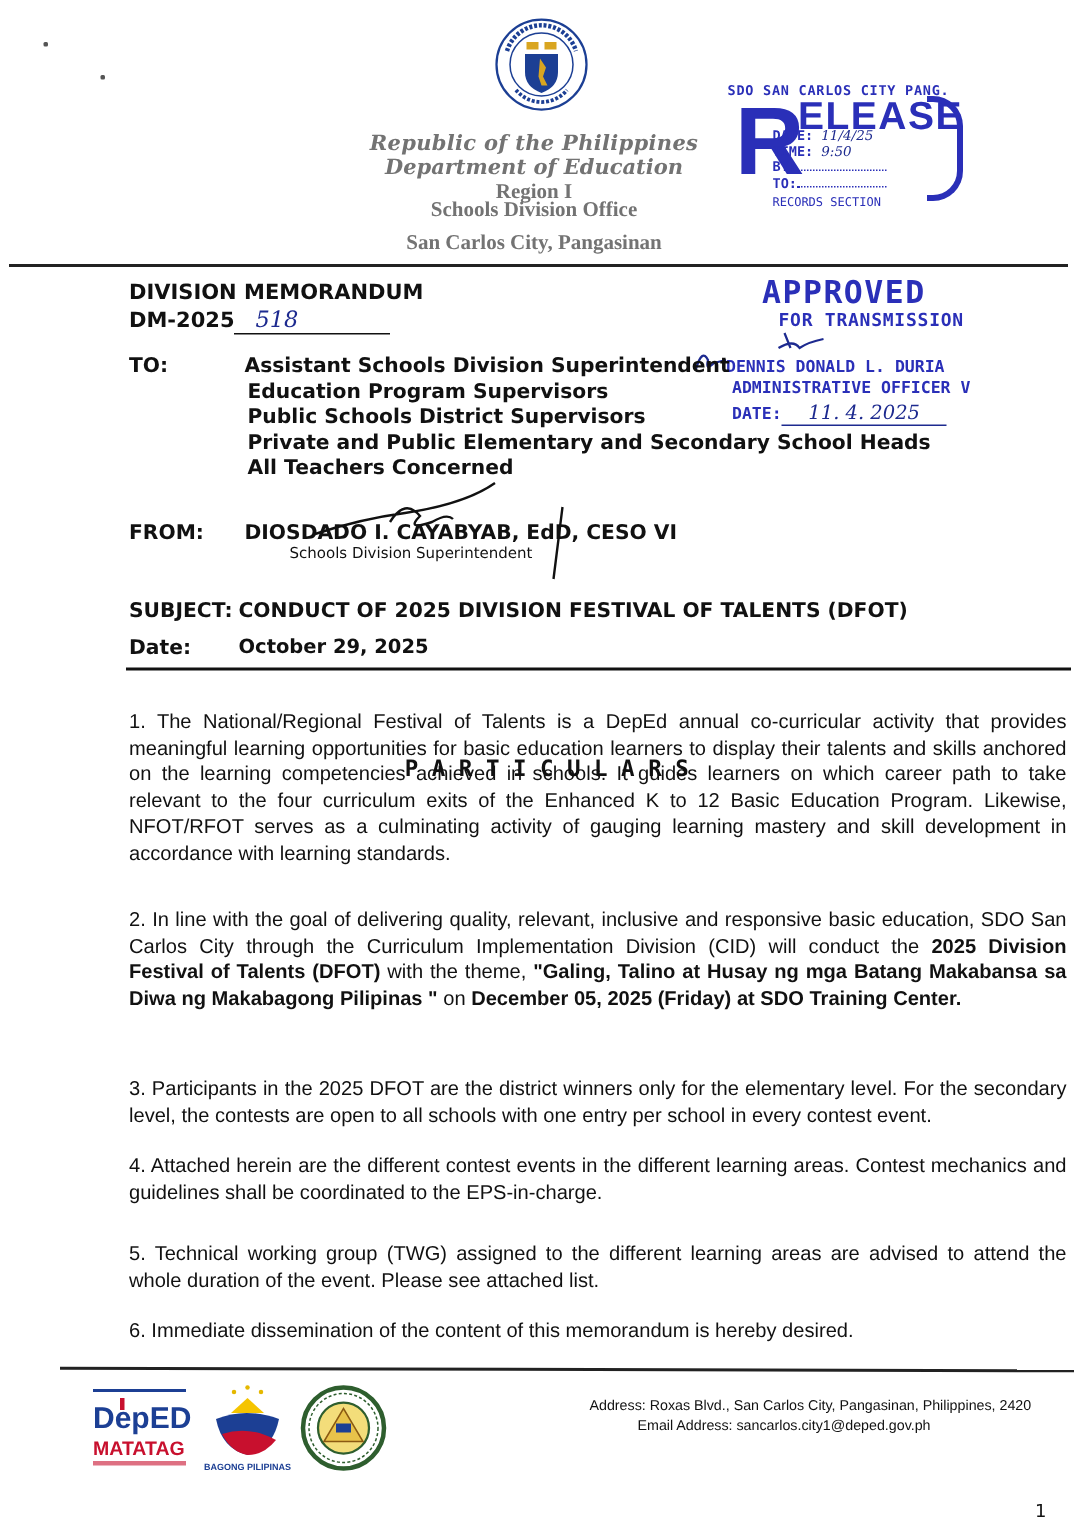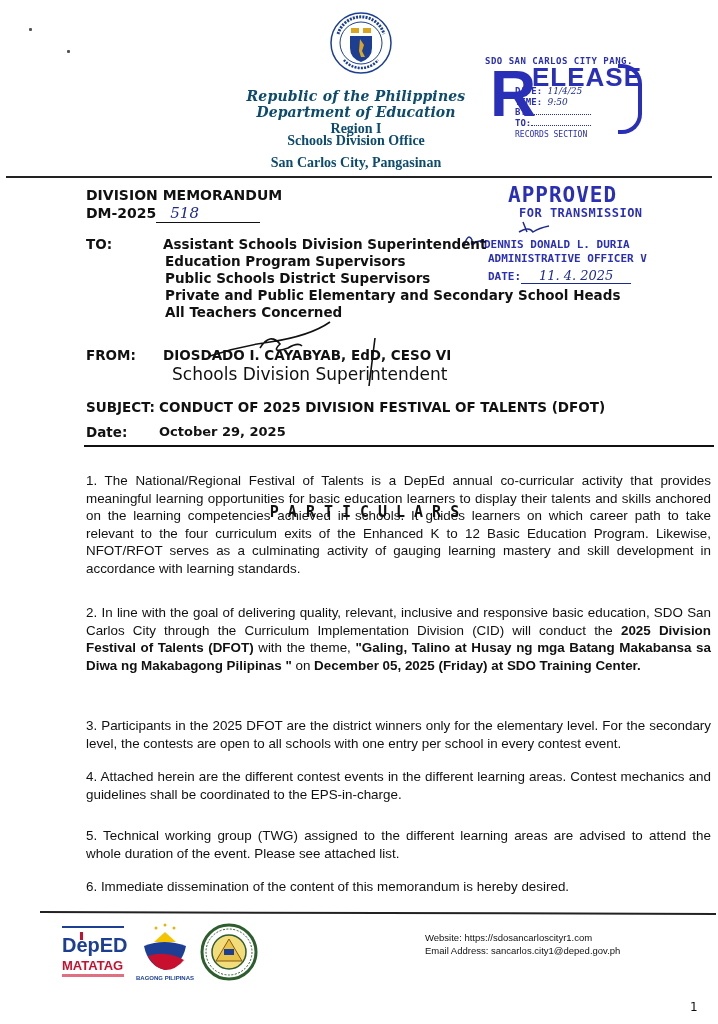--- a/index.html
+++ b/index.html
@@ -1,20 +1,20 @@
 <!DOCTYPE html>
 <html><head>
 <meta charset="utf-8">
 <style>
   html, body { margin:0; padding:0; background:#ffffff; }
   body { width:718px; height:1024px; position:relative; overflow:hidden; color:#111; font-family:"DejaVu Sans", sans-serif; }
   .abs { position:absolute; }
   
   .seal { left:330px; top:12px; width:62px; height:62px; }
-  .hdr { left:0; width:712px; text-align:center; font-family:"Liberation Serif", serif; font-weight:bold; color:#0c4a6e; }
+  .hdr { left:0; width:712px; text-align:center; font-family:"Liberation Serif", serif; font-weight:bold; color:#737373; }
   .hdr1 { top:88px; font-size:14px; font-family:"DejaVu Serif", serif; font-style:italic; letter-spacing:0.2px; }
   .hdr2 { top:104px; font-size:14px; font-family:"DejaVu Serif", serif; font-style:italic; }
   .hdr3 { top:121px; font-size:14px; }
   .hdr4 { top:133px; font-size:14px; }
   .hdr5 { top:155px; font-size:14px; }
   .rule-top { left:6px; top:176px; width:706px; height:2px; background:#222; }
   
   .stamp-blue { color:#2a2fb8; }
   .released-head { left:485px; top:56px; font-size:9px; font-weight:bold; letter-spacing:0.5px; font-family:"DejaVu Sans Mono", monospace; }
   .released-R { left:490px; top:62px; font-size:64px; line-height:64px; font-family:"Liberation Sans", sans-serif; font-weight:bold; }
@@ -37,21 +37,21 @@
   .memo-num { left:86px; top:204px; font-size:14px; font-weight:bold; }
   .memo-num .blank { display:inline-block; width:90px; border-bottom:1.5px solid #111; text-align:left; padding-left:14px; }
   .memo-num .blank span { font-family:"DejaVu Serif", serif; font-style:italic; font-weight:normal; color:#1d2a8f; font-size:15px; }
 
   .lbl { font-size:13.5px; font-weight:bold; }
   .to-lbl { left:86px; top:236px; }
   .to-list { left:163px; top:236px; font-size:13.5px; font-weight:bold; line-height:17px; }
   .to-list div:nth-child(n+2) { padding-left:2px; }
   .from-lbl { left:86px; top:347px; }
   .from-name { left:163px; top:347px; font-size:13.5px; font-weight:bold; }
-  .from-pos { left:172px; top:364px; font-size:17px; }
+  .from-pos { left:193px; top:364px; font-size:10px; }
   .subj-lbl { left:86px; top:399px; }
   .subj-val { left:159px; top:399px; font-size:13.5px; font-weight:bold; }
   .date-lbl { left:86px; top:424px; }
   .date-val { left:159px; top:424px; font-size:13px; font-weight:bold; }
   .rule-mid { left:84px; top:445px; width:630px; height:2px; background:#111; }
   .particulars { left:0; top:455px; width:718px; text-align:center; font-size:15px; font-weight:bold; letter-spacing:9px; padding-left:20px; box-sizing:border-box; font-family:"DejaVu Sans Mono", monospace;margin-top:48px; }
 
   .para { left:86px; width:625px; font-size:13.4px; line-height:17.5px; text-align:justify; font-family:"Liberation Sans", sans-serif; }
   .p1 { top:472px; }
   .p2 { top:604px; }
@@ -186,16 +186,16 @@
 </svg>
 <svg class="abs sdo-logo" viewBox="0 0 58 58">
   <circle cx="29" cy="29" r="27" fill="#fff" stroke="#2e5e2e" stroke-width="3"></circle>
   <circle cx="29" cy="29" r="17" fill="#f3dd7a" stroke="#2e5e2e" stroke-width="1.5"></circle>
   <path d="M16 38 l13 -22 13 22z" fill="#e8c34a" stroke="#8a5a12" stroke-width="1"></path>
   <rect x="24" y="26" width="10" height="6" fill="#1c3f94"></rect>
   <circle cx="29" cy="29" r="23" fill="none" stroke="#2e5e2e" stroke-width="1" stroke-dasharray="2 1.5"></circle>
 </svg>
 
 <div class="abs addr">
-  <div class="ind">Website: https://sdosancarloscityr1.com</div>
+  <div>Address: Roxas Blvd., San Carlos City, Pangasinan, Philippines, 2420</div>
   <div class="ind">Email Address: sancarlos.city1@deped.gov.ph</div>
 </div>
 <div class="abs pageno">1</div>
 
 </body></html>

